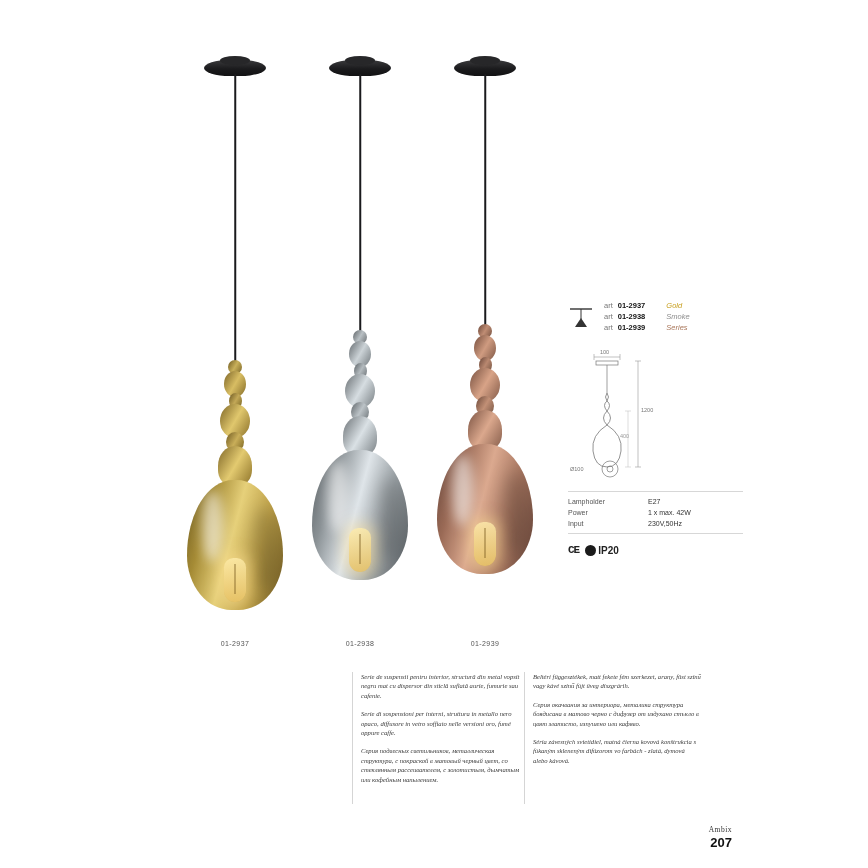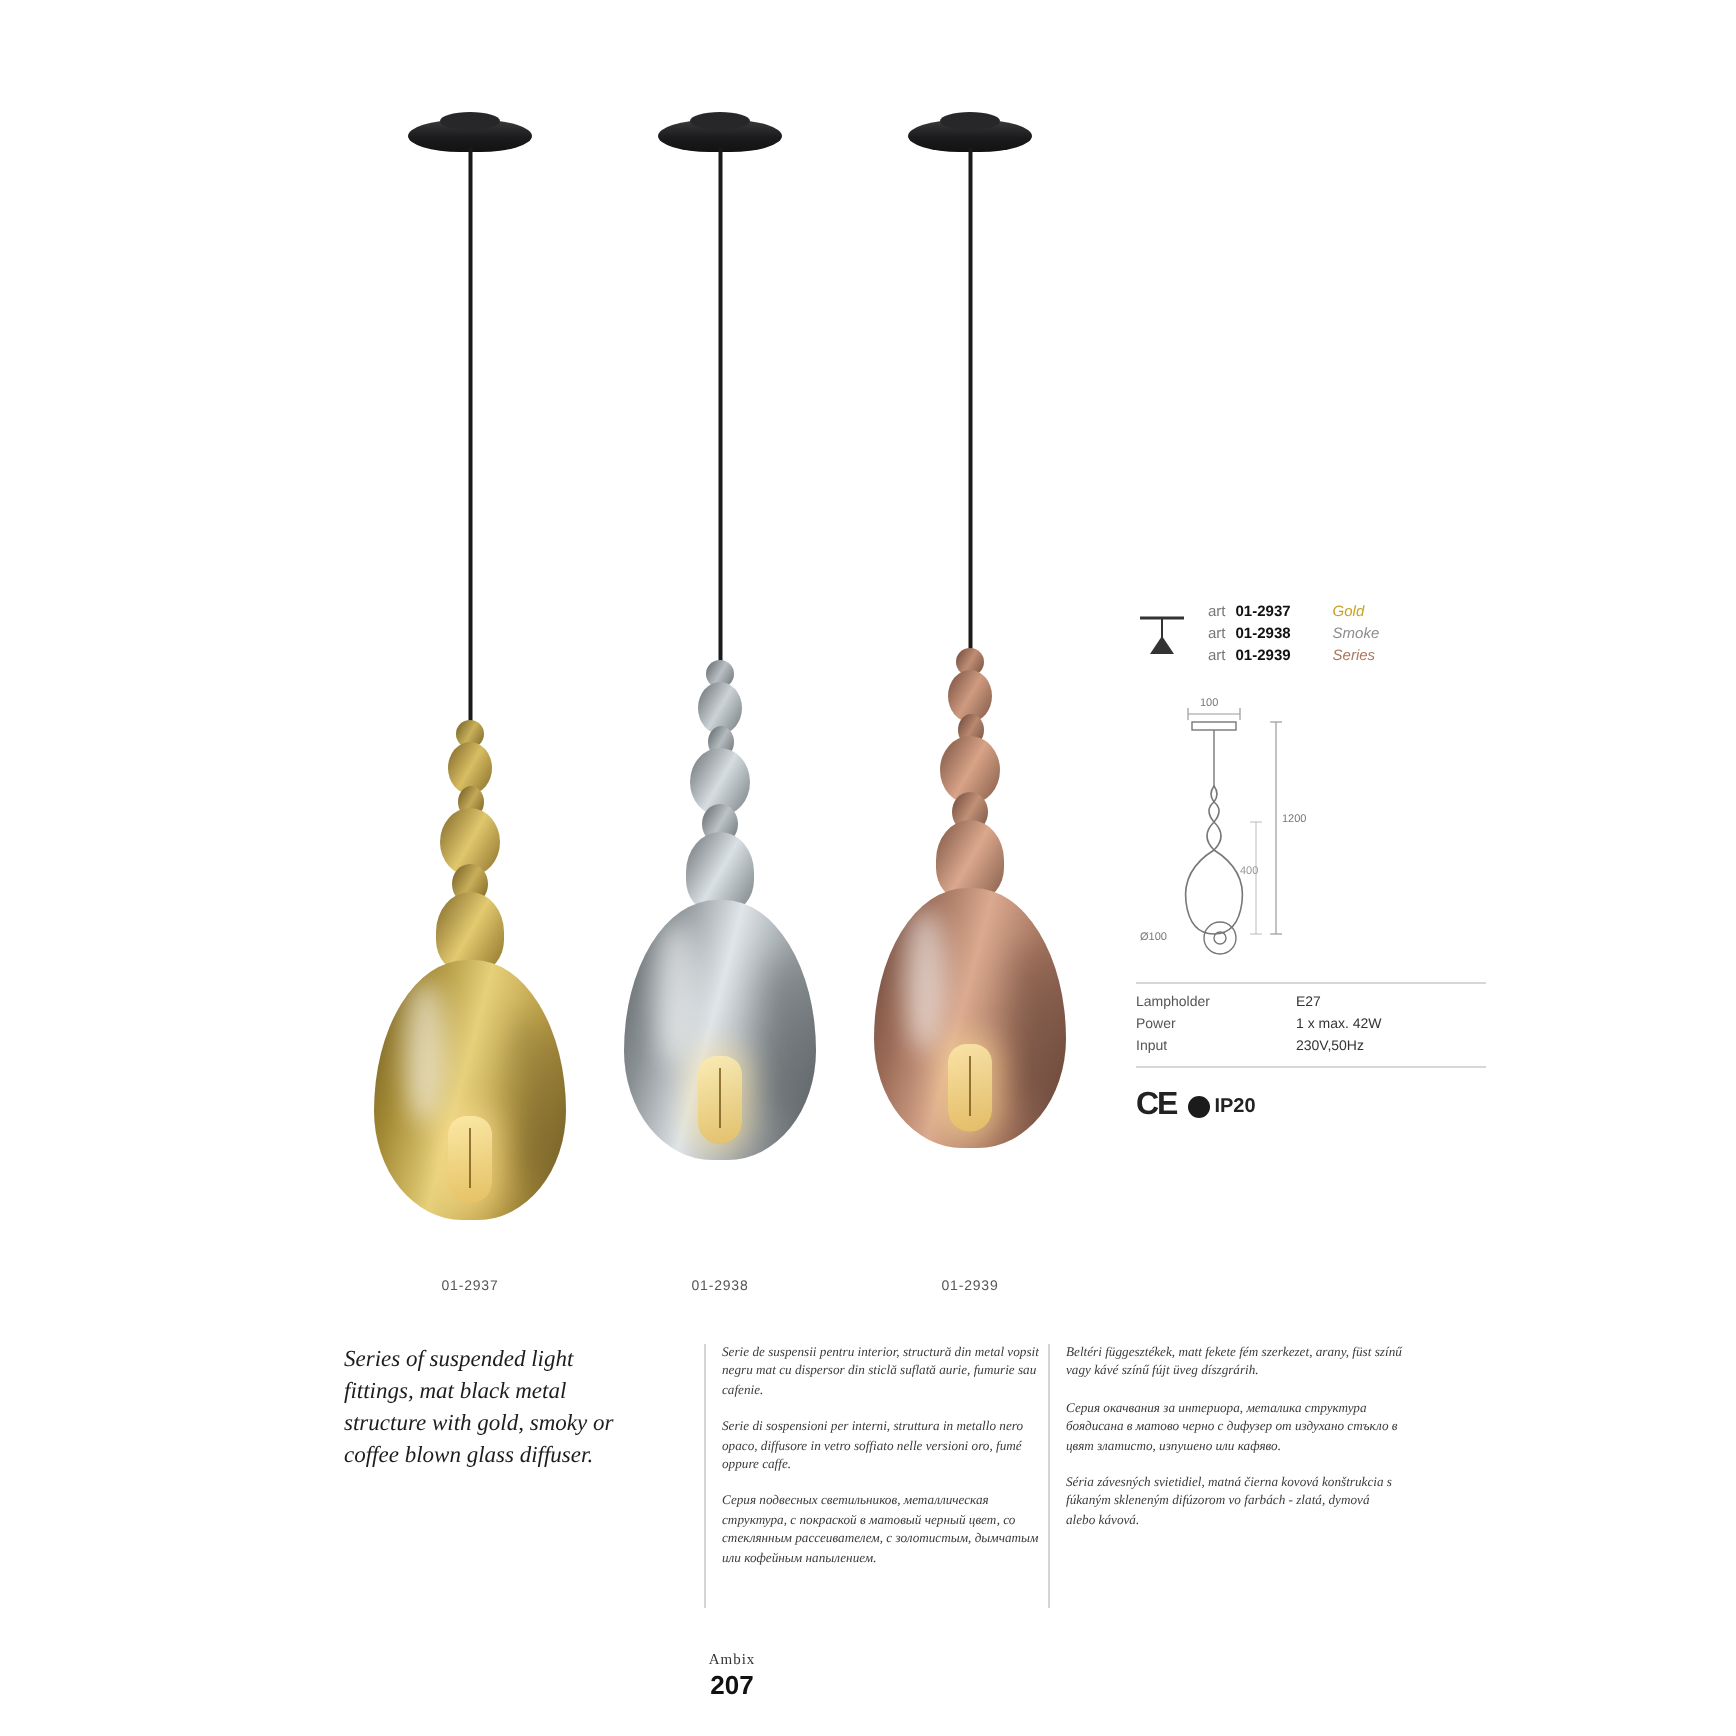--- a/index.html
+++ b/index.html
@@ -206,23 +206,23 @@
 
   .marks {
     margin-top: 10px;
     display: flex;
     align-items: center;
     gap: 6px;
     font-size: 9px;
     color: #222;
   }
   .ce {
-    font-family: Liberation Sans, sans-serif;
+    font-family: Liberation Mono, monospace;
     font-weight: bold;
-    font-size: 16px;
+    font-size: 11px;
     letter-spacing: -1px;
   }
   .ip-badge {
     display: inline-flex;
     align-items: center;
     gap: 2px;
     font-weight: bold;
     font-size: 10px;
   }
   .ip-dot {
@@ -276,21 +276,21 @@
     color: #3a3a3a;
     margin-bottom: 9px;
   }
 
   
   .footer {
     position: absolute;
     left: 0;
     bottom: 18px;
     width: 732px;
-    text-align: center;
+    text-align: right;
   }
   .brand {
     font-family: "Liberation Serif", serif;
     font-size: 7.5px;
     letter-spacing: 0.5px;
     color: #333;
   }
   .page-no {
     font-family: "Liberation Sans", sans-serif;
     font-weight: bold;
@@ -464,21 +464,20 @@
   <div class="marks">
     <span class="ce">CE</span>
     <span class="ip-badge">
       <span class="ip-dot"></span>
       <span>IP20</span>
     </span>
   </div>
 </div>
 
 <div class="descriptions">
-  <div class="col col-main">Series of suspended light fittings, mat black metal structure with gold, smoky or coffee blown glass diffuser.</div>
 
   <div class="col col-b">
     <div class="para">Serie de suspensii pentru interior, structură din metal vopsit negru mat cu dispersor din sticlă suflată aurie, fumurie sau cafenie.</div>
     <div class="para">Serie di sospensioni per interni, struttura in metallo nero opaco, diffusore in vetro soffiato nelle versioni oro, fumé oppure caffe.</div>
     <div class="para">Серия подвесных светильников, металлическая структура, с покраской в матовый черный цвет, со стеклянным рассеивателем, с золотистым, дымчатым или кофейным напылением.</div>
   </div>
 
   <div class="col col-c">
     <div class="para">Beltéri függesztékek, matt fekete fém szerkezet, arany, füst színű vagy kávé színű fújt üveg díszgrárih.</div>
     <div class="para">Серия окачвания за интериора, металика структура боядисана в матово черно с дифузер от издухано стъкло в цвят златисто, изпушено или кафяво.</div>

